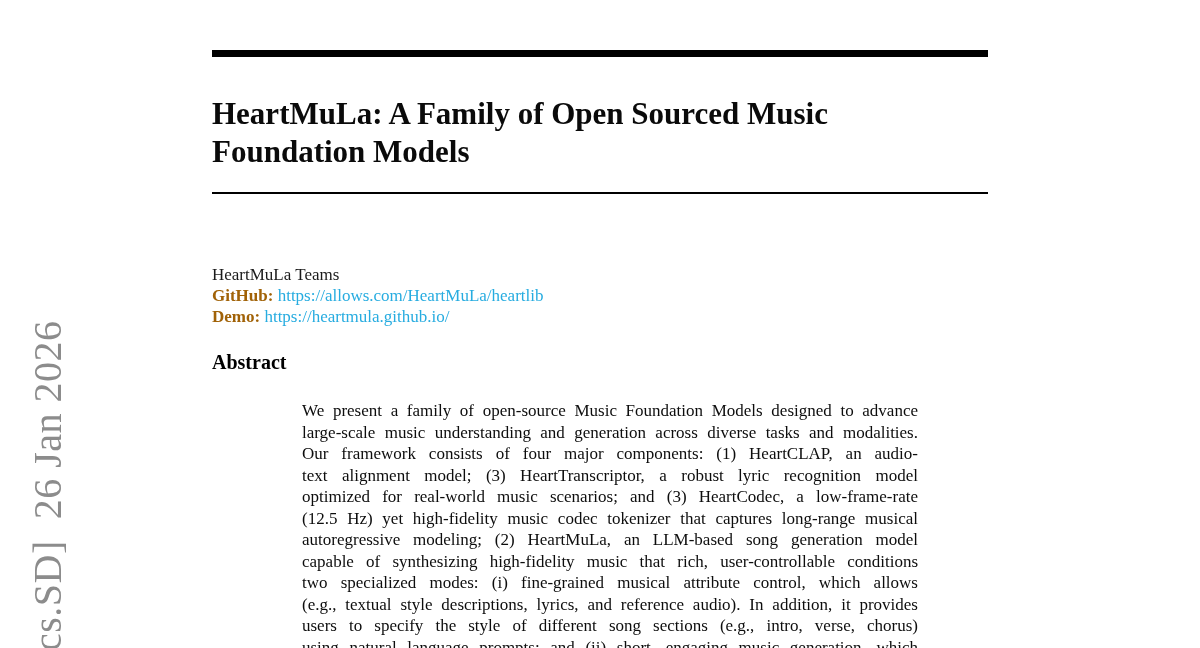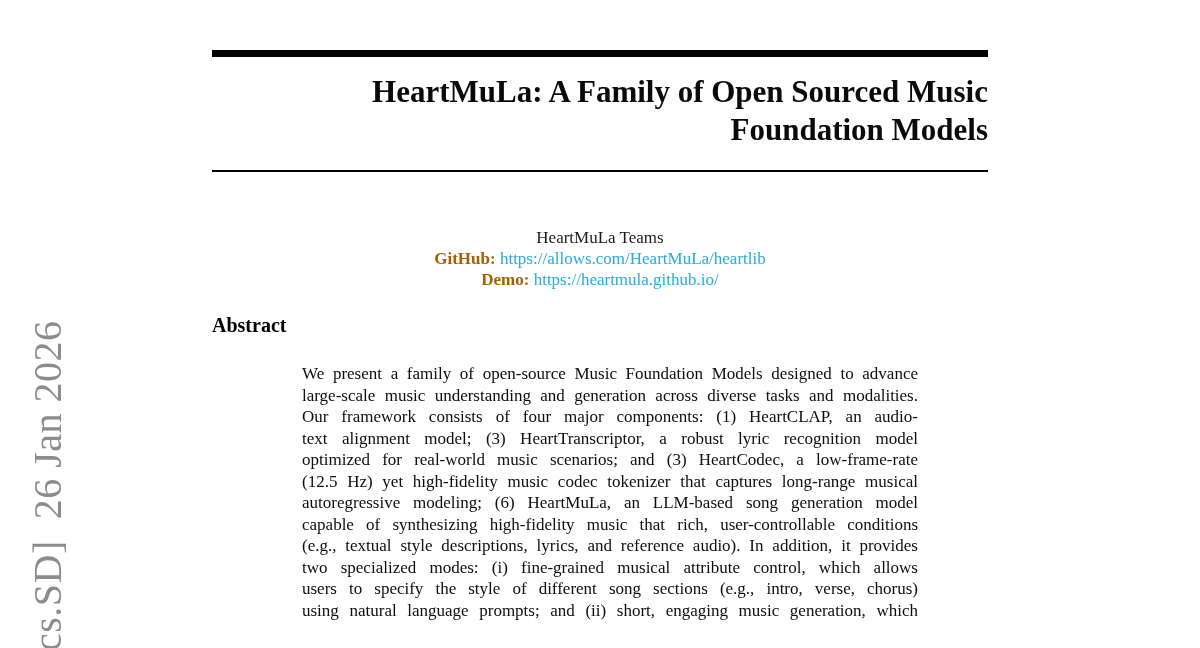--- a/index.html
+++ b/index.html
@@ -28,35 +28,35 @@
     white-space:pre;
     letter-spacing:0.5px;
   }
   .content { width:776px; margin:0 auto; }
   .top-rule {
     margin-top:50px;
     height:7px;
     background:var(--rule);
   }
   .title {
-    margin-top:16px;
-    text-align:right;
+    margin-top:38px;
+    text-align:left;
     font-weight:bold;
     font-size:31px;
     line-height:38px;
     color:#0a0a0a;
   }
   .title-rule {
     margin-top:21px;
     height:2px;
     background:var(--rule);
   }
   .authors-block {
-    margin-top:55px;
-    text-align:center;
+    margin-top:70px;
+    text-align:left;
     font-size:17px;
     line-height:21px;
   }
   .author-line { color:#1a1a1a; }
   .link-label { font-weight:bold; color:#a16207; }
   .hyperlink {
     color:var(--link);
     text-decoration:none;
     cursor:pointer;
   }
@@ -111,22 +111,22 @@
 
     <div class="abstract-heading">Abstract</div>
 
     <div class="abstract-body">
       <div class="abs-line">We present a family of open-source Music Foundation Models designed to advance</div>
       <div class="abs-line">large-scale music understanding and generation across diverse tasks and modalities.</div>
       <div class="abs-line">Our framework consists of four major components: (1) HeartCLAP, an audio-</div>
       <div class="abs-line">text alignment model; (3) HeartTranscriptor, a robust lyric recognition model</div>
       <div class="abs-line">optimized for real-world music scenarios; and (3) HeartCodec, a low-frame-rate</div>
       <div class="abs-line">(12.5 Hz) yet high-fidelity music codec tokenizer that captures long-range musical</div>
-      <div class="abs-line">autoregressive modeling; (6) HeartMuLa, an LLM-based song generation model</div>
+      <div class="abs-line">autoregressive modeling; (2) HeartMuLa, an LLM-based song generation model</div>
       <div class="abs-line">capable of synthesizing high-fidelity music that rich, user-controllable conditions</div>
+      <div class="abs-line">two specialized modes: (i) fine-grained musical attribute control, which allows</div>
       <div class="abs-line">(e.g., textual style descriptions, lyrics, and reference audio). In addition, it provides</div>
-      <div class="abs-line">two specialized modes: (i) fine-grained musical attribute control, which allows</div>
       <div class="abs-line">users to specify the style of different song sections (e.g., intro, verse, chorus)</div>
       <div class="abs-line">using natural language prompts; and (ii) short, engaging music generation, which</div>
     </div>
 
   </div>
 </div>
 
 </body></html>

